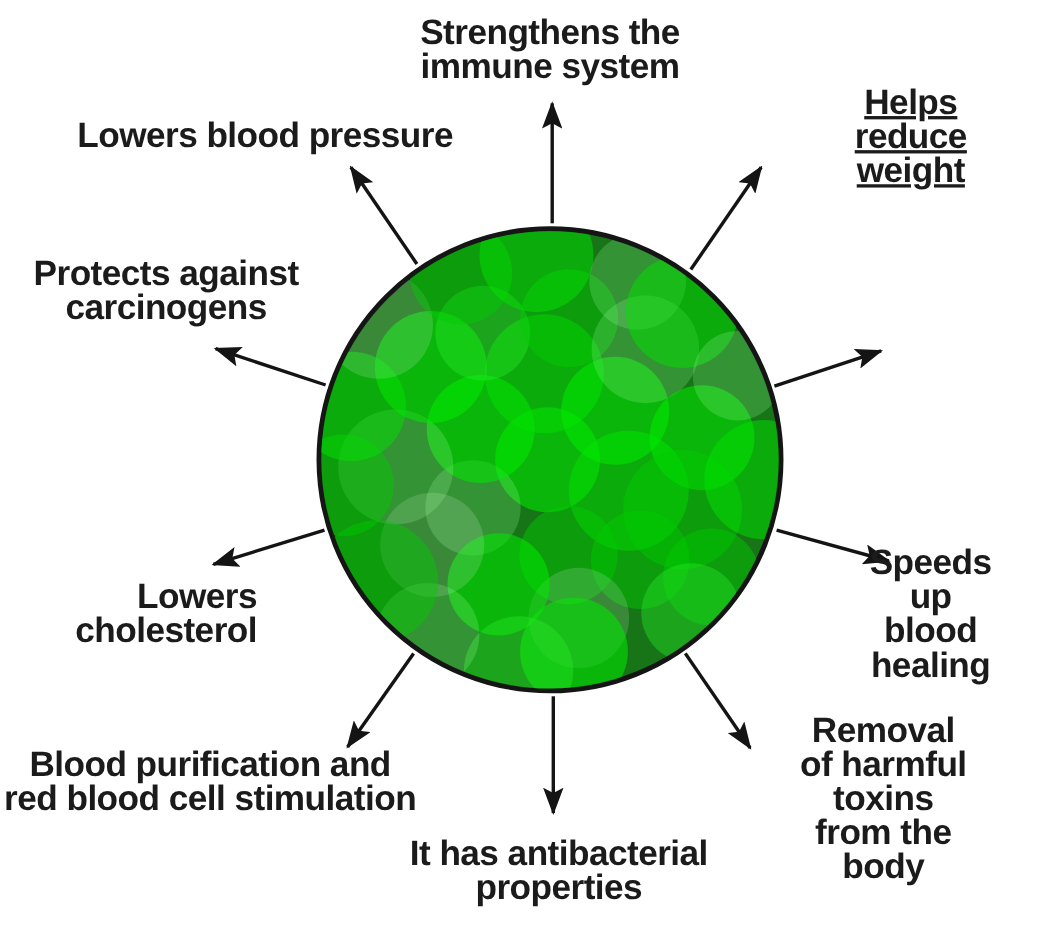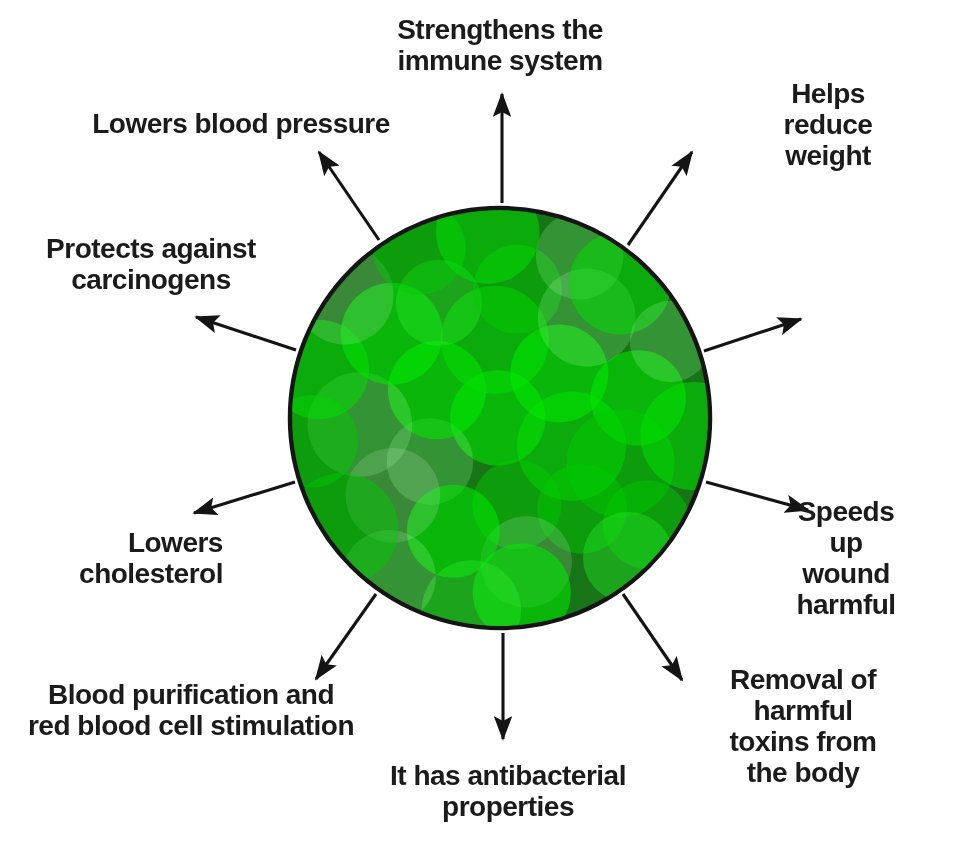--- a/index.html
+++ b/index.html
@@ -34,29 +34,29 @@
     top: 203px;
     width: 430px;
     height: 430px;
   }
   .benefit-label {
     position: absolute;
     transform: translate(-50%, -50%);
     white-space: pre-line;
     text-align: center;
     font-weight: 700;
-    font-size: 28px;
+    font-size: 32px;
     line-height: 31px;
     letter-spacing: -0.5px;
     color: var(--text-color, #1b1b1b);
   }
   
   .pos-immune          { left: 500px; top:  45px; }
   .pos-blood-pressure  { left: 209px; top: 123px; margin-left: 32px; }
-  .pos-reduce-weight   { left: 828px; top: 124px; }
+  .pos-reduce-weight   { left: 828px; top: 124px; text-decoration: underline; }
   .pos-carcinogens     { left: 151px; top: 264px; }
   .pos-bowel-function  { left: 846px; top: 267px; }
   .pos-cholesterol     { left: 151px; top: 558px; text-align: right; }
   .pos-wound-healing   { left: 846px; top: 558px; }
   .pos-purification    { left: 191px; top: 698px; margin-top: 12px; }
   .pos-antibacterial   { left: 508px; top: 791px; }
   .pos-toxins          { left: 803px; top: 726px; }
 </style>
 </head>
 <body style="background: rgb(255, 255, 255); --text-color: #1b1b1b;">
@@ -129,21 +129,21 @@
 
   <div class="benefit-label pos-immune">Strengthens the
 immune system</div>
   <div class="benefit-label pos-blood-pressure">Lowers blood pressure</div>
   <div class="benefit-label pos-reduce-weight">Helps reduce weight</div>
   <div class="benefit-label pos-carcinogens">Protects against
 carcinogens</div>
   <div class="benefit-label pos-cholesterol">Lowers
 cholesterol</div>
   <div class="benefit-label pos-wound-healing">Speeds up
-wound harmful</div>
+blood healing</div>
   <div class="benefit-label pos-purification">Blood purification and
 red blood cell stimulation</div>
   <div class="benefit-label pos-antibacterial">It has antibacterial
 properties</div>
   <div class="benefit-label pos-toxins">Removal of harmful
 toxins from the body</div>
 
 </div>
 
 </body></html>

